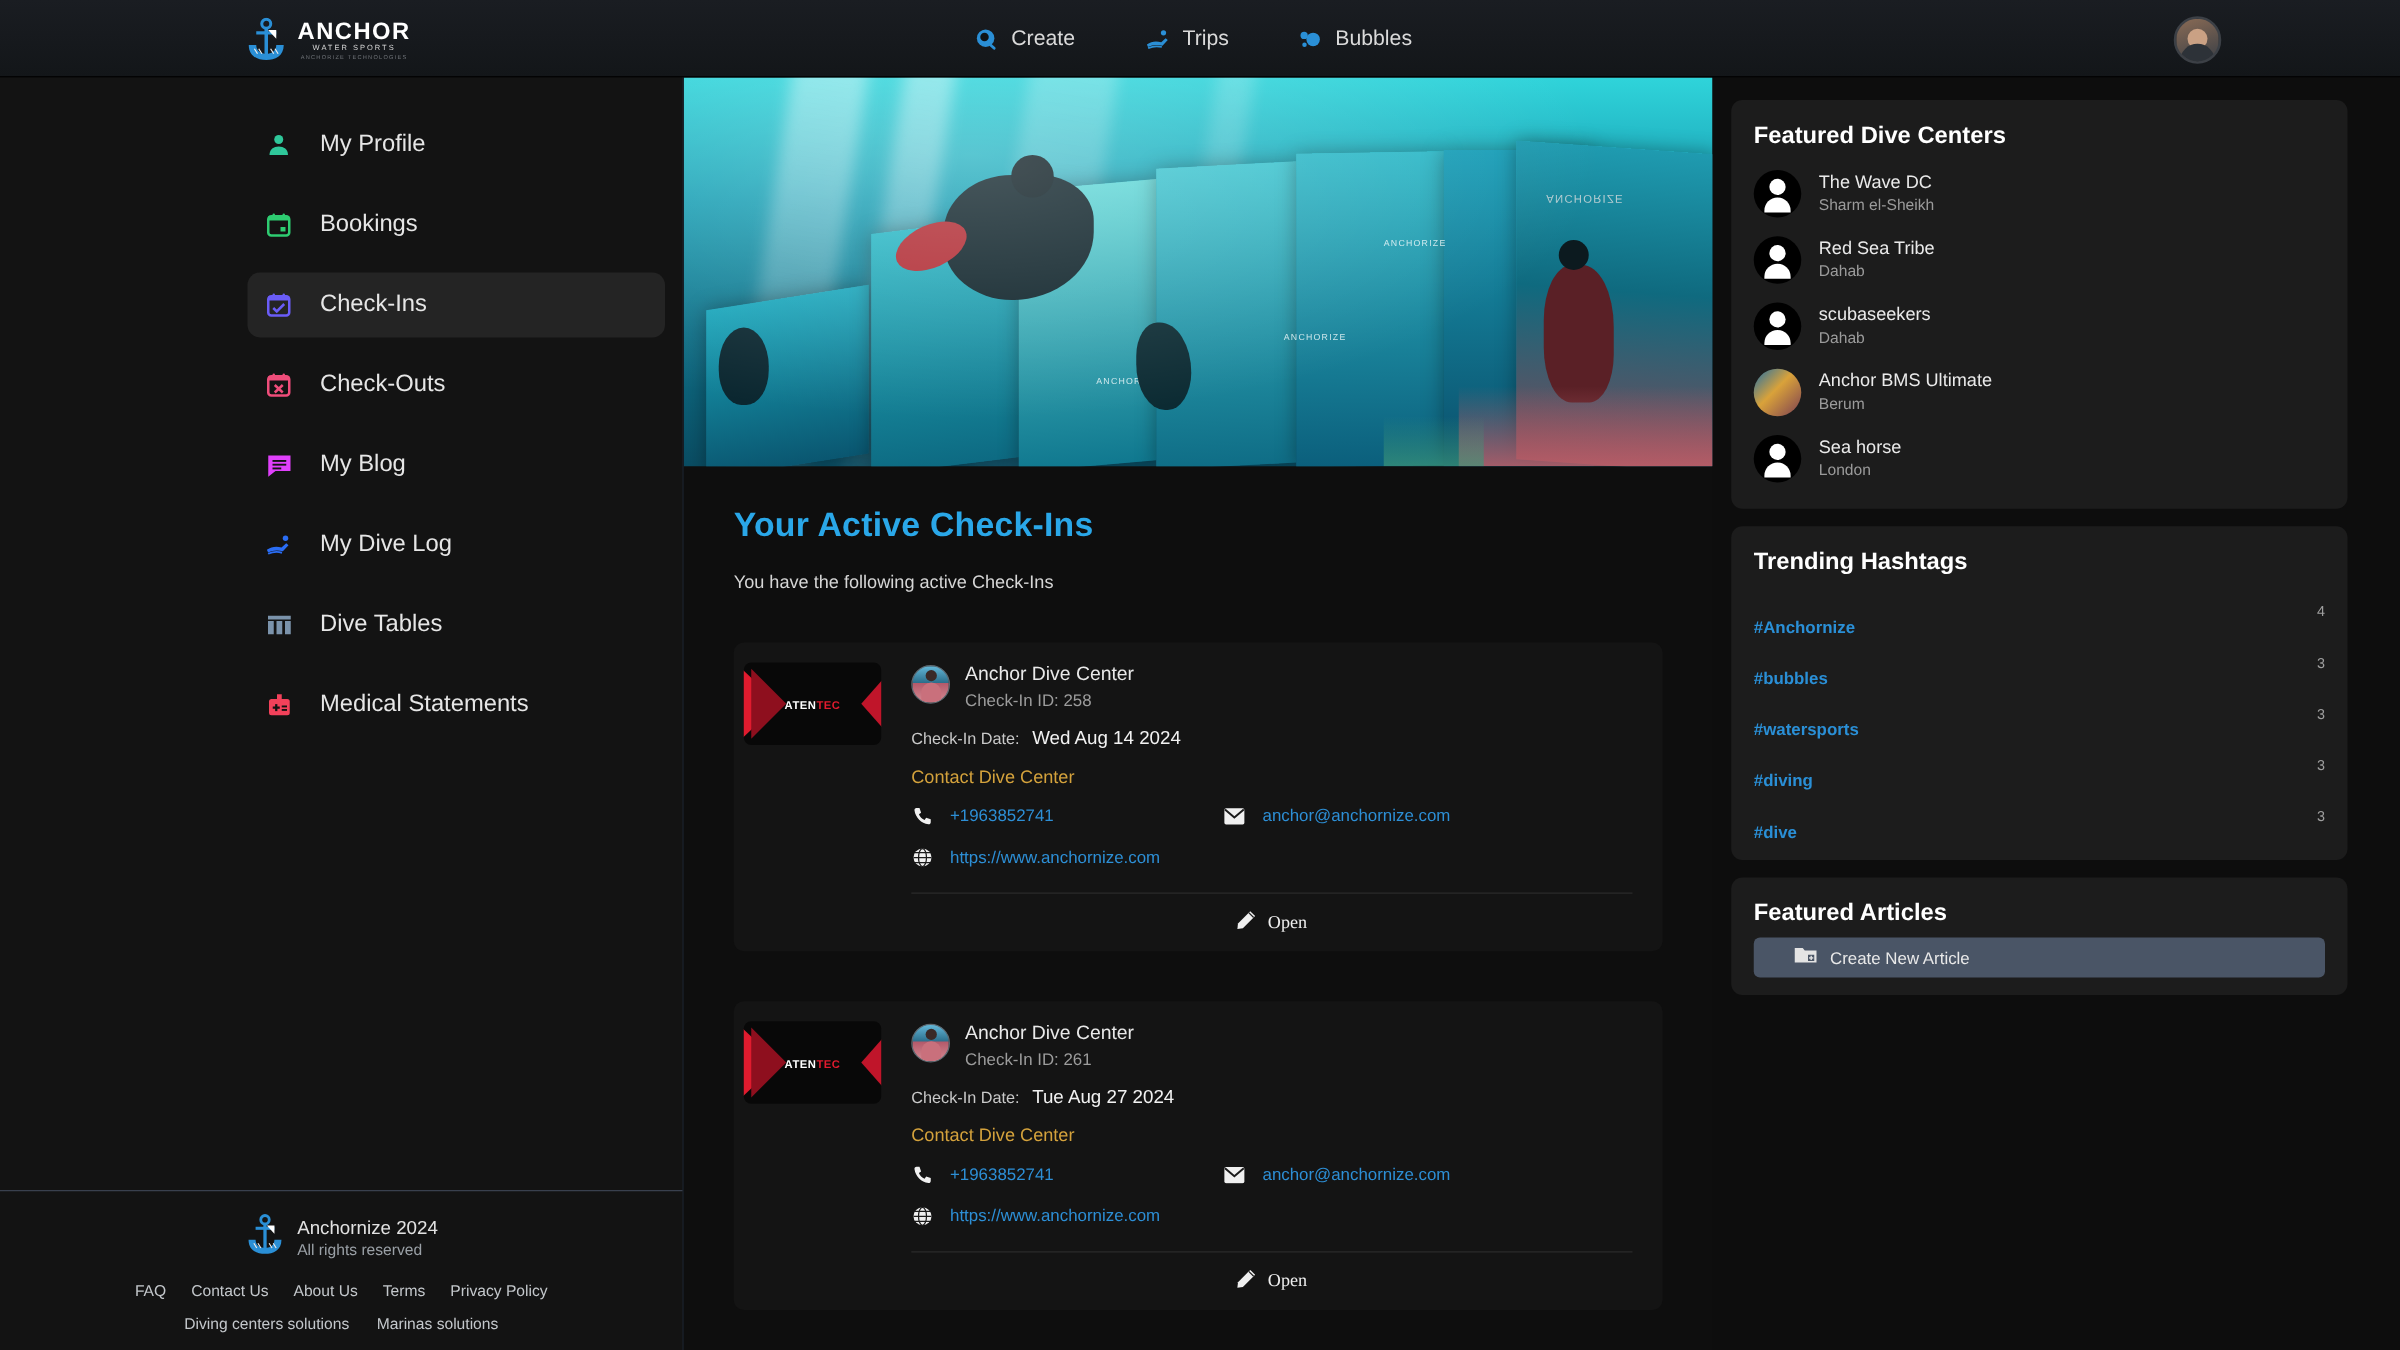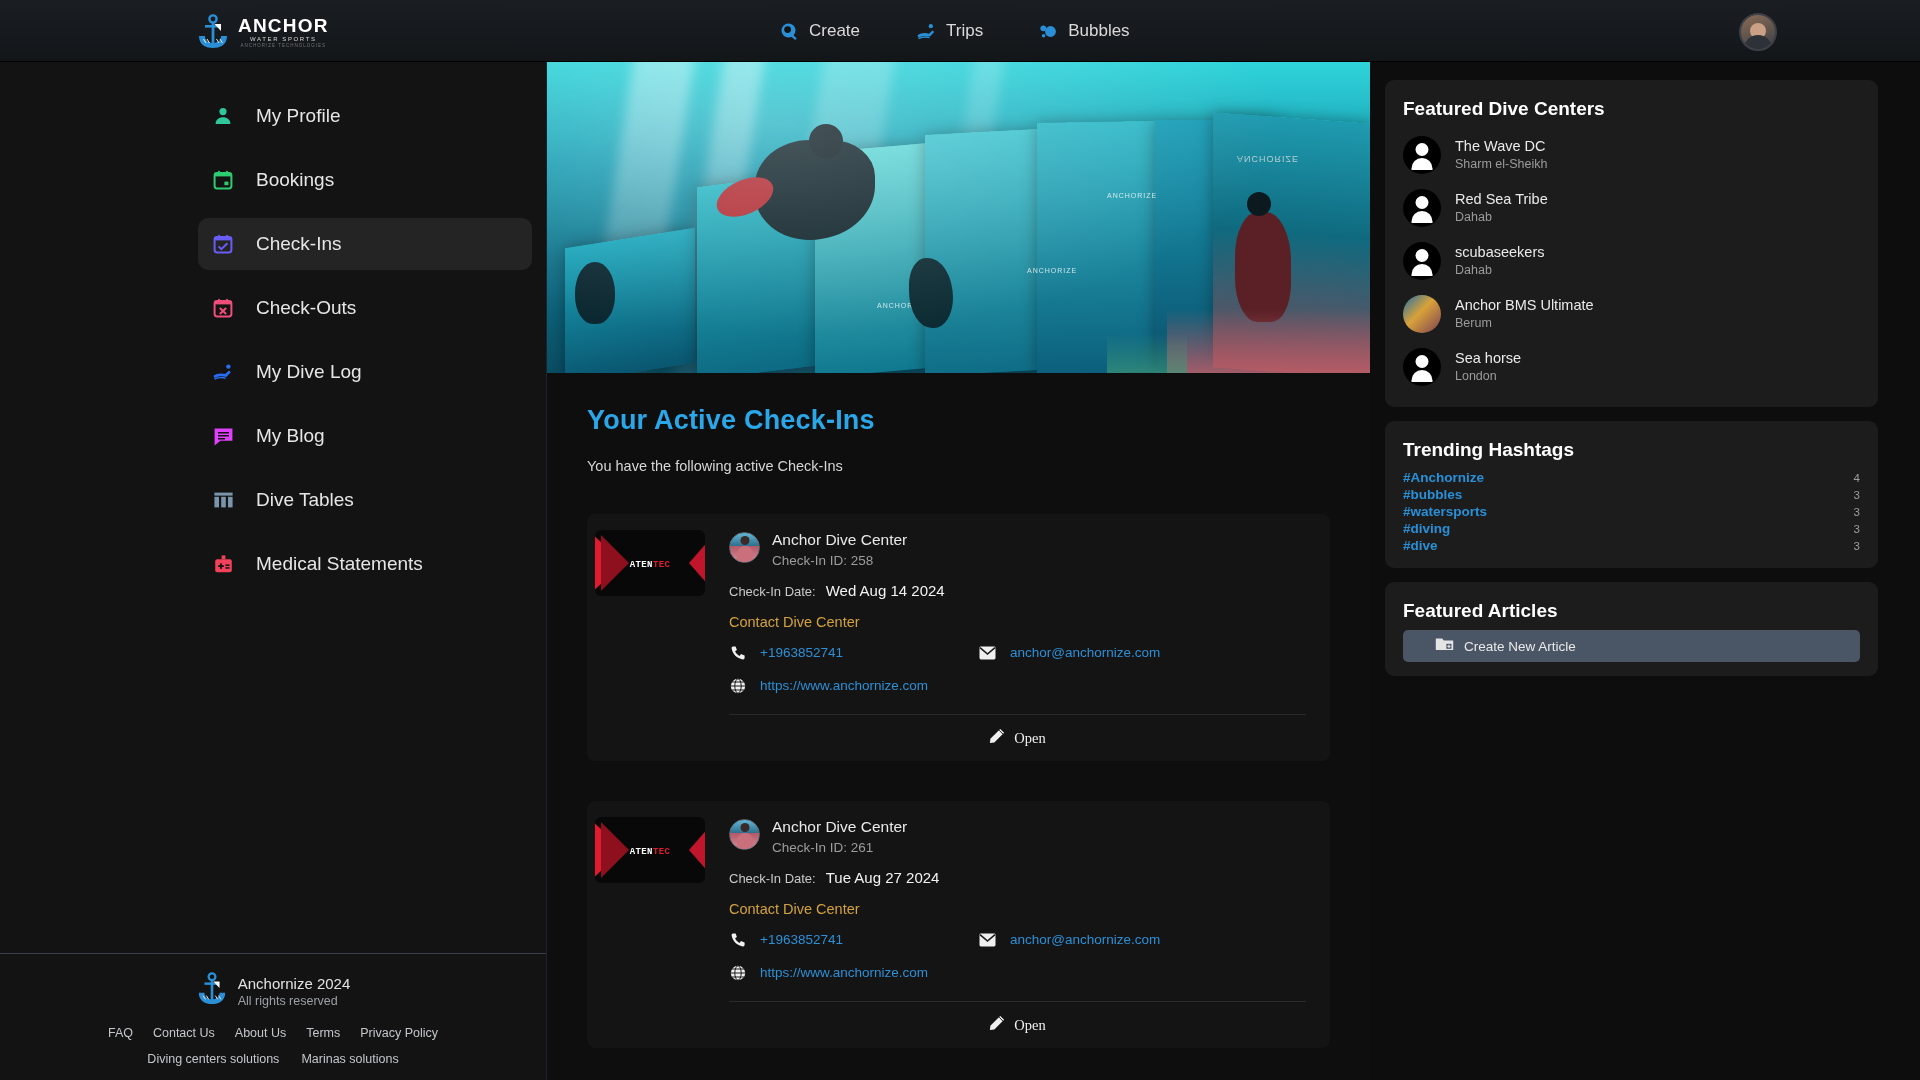--- a/index.html
+++ b/index.html
@@ -171,21 +171,21 @@
     border-radius: 8px;
     display: flex;
     padding: 16px 0 0 0;
     position: relative;
   }
   .dc-logo {
     width: 110px; height: 66px; min-width: 110px;
     margin-left: 8px;
     border-radius: 6px;
     background: #080808;
-    position: relative; overflow: hidden; font-family: Liberation Mono, monospace;
+    position: relative; overflow: hidden;
   }
   .dc-logo .lw {
     position:absolute; left:-8px; top:50%; transform: translateY(-50%);
     width: 0; height:0;
     border-top: 34px solid transparent;
     border-bottom: 34px solid transparent;
     border-left: 36px solid #e01b2e;
   }
   .dc-logo .lw2 {
     position:absolute; left:6px; top:50%; transform: translateY(-50%);
@@ -277,21 +277,21 @@
   .dc-av .bd { position:absolute; left:50%; bottom:4px; transform:translateX(-50%);
     width:21px; height:12px; border-radius:11px 11px 0 0; background:#fff; }
   .dc-av.art { background: linear-gradient(135deg,#1f6fa8 0%, #d9a23a 45%, #7c3f52 100%); }
   .dc-rows-name { color: #eaeaea; font-size: 14.5px; line-height: 18px; }
   .dc-rows-loc { color: #9b9b9b; font-size: 12.5px; line-height: 17px; margin-top:1px; }
 
   .tag-row {
     display: flex; justify-content: space-between; align-items: center;
     padding: 1px 0; cursor: pointer;
   }
-  .tag-name { color: #2a8fd6; font-size: 13.5px; font-weight: bold; }
+  .tag-name { color: #2a8fd6; font-size: 13.5px; font-weight: bold; margin-top: 24px; }
   .tag-count { color: #9e9e9e; font-size: 11.5px; }
 
   .create-btn {
     margin-top: 6px;
     height: 32px;
     background: #4a5566;
     border-radius: 5px;
     display: flex; align-items: center; gap: 10px;
     padding-left: 32px;
     cursor: pointer;
@@ -412,39 +412,39 @@
                 <rect x="5" y="0.8" width="2" height="3.6" rx="1" fill="#ef4d7a"></rect>
                 <rect x="13" y="0.8" width="2" height="3.6" rx="1" fill="#ef4d7a"></rect>
                 <path d="M6.8 10 L13.2 16 M13.2 10 L6.8 16" stroke="#ef4d7a" stroke-width="2"></path>
               </svg>
           </span>
           <span>Check-Outs</span>
         </div>
 
         <div class="nav-item">
           <span class="nav-ico">
-            <svg width="22" height="20" viewBox="0 0 22 20">
-                <circle cx="16.4" cy="4.6" r="2.2" fill="#2a6df5"></circle>
-                <path d="M1.5 13.8 C5 11.3 9.2 10.8 13.2 12 L17 8.6 L18.8 10.2 L14.3 15 C9.8 13.7 5.6 14.4 2.5 16 Z" fill="#2a6df5"></path>
-                <path d="M2.5 17 C6 15.5 10 15.1 13.6 16.2" stroke="#2a6df5" stroke-width="1.5" fill="none"></path>
-              </svg>
-          </span>
-          <span>My Dive Log</span>
-        </div>
-
-        <div class="nav-item">
-          <span class="nav-ico">
             <svg width="21" height="20" viewBox="0 0 21 20">
                 <path d="M1.6 2.4 h17.8 v12.4 h-12 l-5.8 4.6 Z" fill="#e040fb"></path>
                 <rect x="5" y="6" width="11" height="1.5" fill="#131313"></rect>
                 <rect x="5" y="9" width="11" height="1.5" fill="#131313"></rect>
                 <rect x="5" y="12" width="7" height="1.5" fill="#131313"></rect>
               </svg>
           </span>
           <span>My Blog</span>
+        </div>
+
+        <div class="nav-item">
+          <span class="nav-ico">
+            <svg width="22" height="20" viewBox="0 0 22 20">
+                <circle cx="16.4" cy="4.6" r="2.2" fill="#2a6df5"></circle>
+                <path d="M1.5 13.8 C5 11.3 9.2 10.8 13.2 12 L17 8.6 L18.8 10.2 L14.3 15 C9.8 13.7 5.6 14.4 2.5 16 Z" fill="#2a6df5"></path>
+                <path d="M2.5 17 C6 15.5 10 15.1 13.6 16.2" stroke="#2a6df5" stroke-width="1.5" fill="none"></path>
+              </svg>
+          </span>
+          <span>My Dive Log</span>
         </div>
 
         <div class="nav-item">
           <span class="nav-ico">
             <svg width="21" height="20" viewBox="0 0 21 20">
                 <rect x="1.4" y="2.6" width="18.2" height="3" fill="#7b93ab"></rect>
                 <rect x="1.4" y="6.8" width="4.6" height="10.6" fill="#7b93ab"></rect>
                 <rect x="8.2" y="6.8" width="4.6" height="10.6" fill="#7b93ab"></rect>
                 <rect x="15" y="6.8" width="4.6" height="10.6" fill="#7b93ab"></rect>
               </svg>

